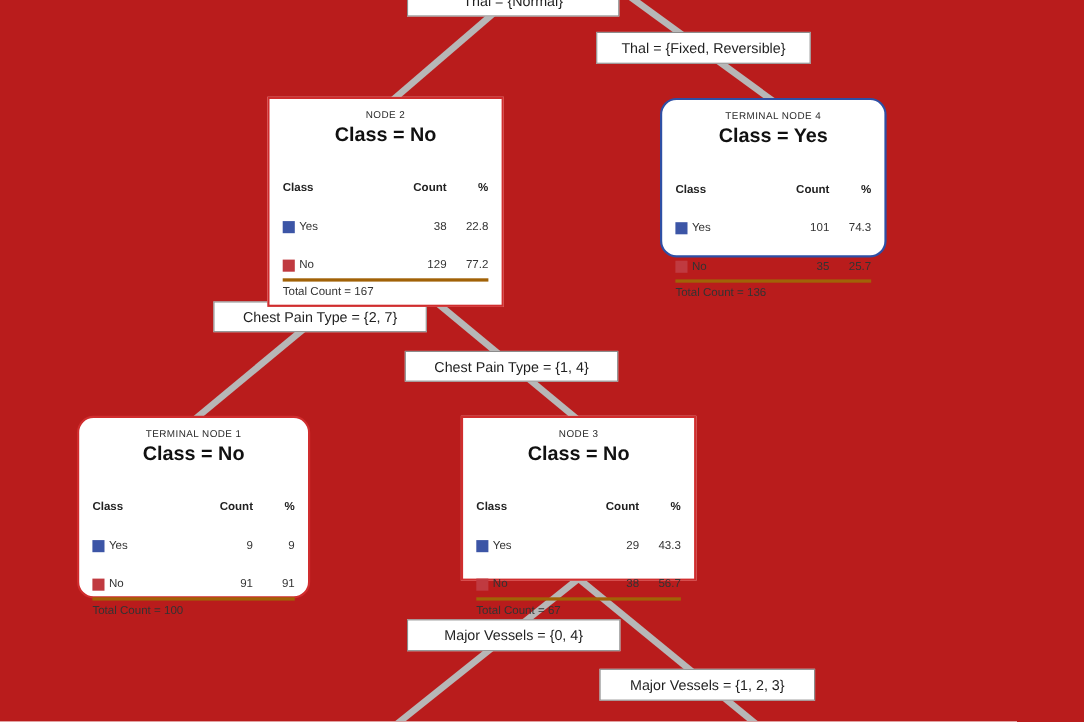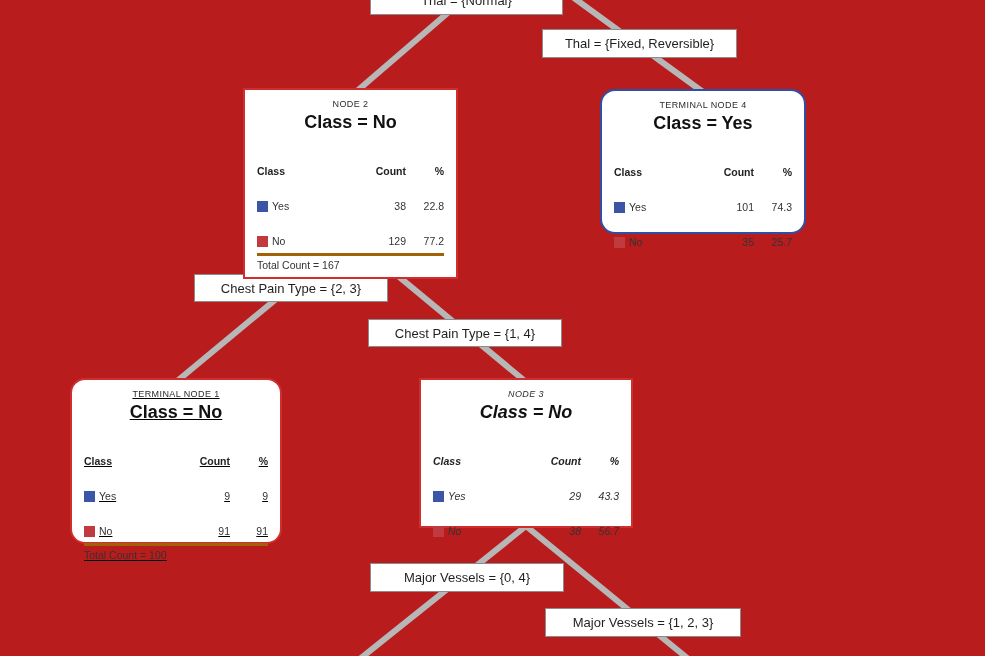--- a/index.html
+++ b/index.html
@@ -26,22 +26,22 @@
   
   .node {
     position:absolute; background:#ffffff; box-sizing:border-box;
     border:2px solid #d02d2e; padding:7px 12px 7px 12px;
     display:flex; flex-direction:column;
   }
   .node.terminal { border-radius:15px; }
   .node.blue-border { border-color:#2e4fa5; }
   .pos-node2     { left:243px; top:88px;  width:215px; height:191px; }
   .pos-terminal4 { left:600px; top:89px;  width:206px; height:145px; }
-  .pos-terminal1 { left:70px;  top:378px; width:212px; height:166px;text-decoration:underline; }
-  .pos-node3     { left:419px; top:378px; width:214px; height:150px;font-style:italic; }
+  .pos-terminal1 { left:70px;  top:378px; width:212px; height:166px; }
+  .pos-node3     { left:419px; top:378px; width:214px; height:150px; }
 
   .node-title {
     text-align:center; font-size:9px; letter-spacing:.4px; color:#2b2b2b;
     margin-top:2px;
   }
   .node-class {
     text-align:center; font-size:18px; font-weight:700; color:#111;
     margin-top:3px;
   }
   .tbl { margin-top:9px; font-size:10.5px; color:#333; }
@@ -71,21 +71,21 @@
     <line x1="515" y1="-45" x2="357" y2="91"></line>
     <line x1="515" y1="-45" x2="703" y2="92"></line>
     <line x1="351" y1="237" x2="176" y2="382"></line>
     <line x1="351" y1="237" x2="526" y2="382"></line>
     <line x1="526" y1="526" x2="356" y2="662"></line>
     <line x1="526" y1="526" x2="692" y2="662"></line>
   </svg>
 
   <div class="edge-label lbl-thal-normal">Thal = {Normal}</div>
   <div class="edge-label lbl-thal-fixed">Thal = {Fixed, Reversible}</div>
-  <div class="edge-label lbl-chest-23">Chest Pain Type = {2, 3}</div>
+  <div class="edge-label lbl-chest-23">Chest Pain Type = {2, 7}</div>
   <div class="edge-label lbl-chest-14">Chest Pain Type = {1, 4}</div>
   <div class="edge-label lbl-vessels-04">Major Vessels = {0, 4}</div>
   <div class="edge-label lbl-vessels-123">Major Vessels = {1, 2, 3}</div>
 
   <div class="node pos-node2">
     <div class="node-title">NODE 2</div>
     <div class="node-class">Class = No</div>
     <div class="tbl">
       <div class="tbl-row tbl-head">
         <span class="c-class">Class</span>
@@ -135,20 +135,21 @@
       </div>
       <div class="tbl-row">
         <span class="c-class">
             <span class="swatch no"></span>
             <span>No</span>
           </span>
         <span class="c-count">35</span>
         <span class="c-pct">25.7</span>
       </div>
     </div>
+    <div class="total-row">Total Count = 136</div>
     <div class="bar">
       <div class="bar-yes" style="width: 74.3%;"></div>
       <div class="bar-no"></div>
     </div>
   </div>
 
   <div class="node terminal pos-terminal1">
     <div class="node-title">TERMINAL NODE 1</div>
     <div class="node-class">Class = No</div>
     <div class="tbl">
@@ -200,19 +201,20 @@
       </div>
       <div class="tbl-row">
         <span class="c-class">
             <span class="swatch no"></span>
             <span>No</span>
           </span>
         <span class="c-count">38</span>
         <span class="c-pct">56.7</span>
       </div>
     </div>
+    <div class="total-row">Total Count = 67</div>
     <div class="bar">
       <div class="bar-yes" style="width: 43.3%;"></div>
       <div class="bar-no"></div>
     </div>
   </div>
 
 </div>
 
 </body></html>

